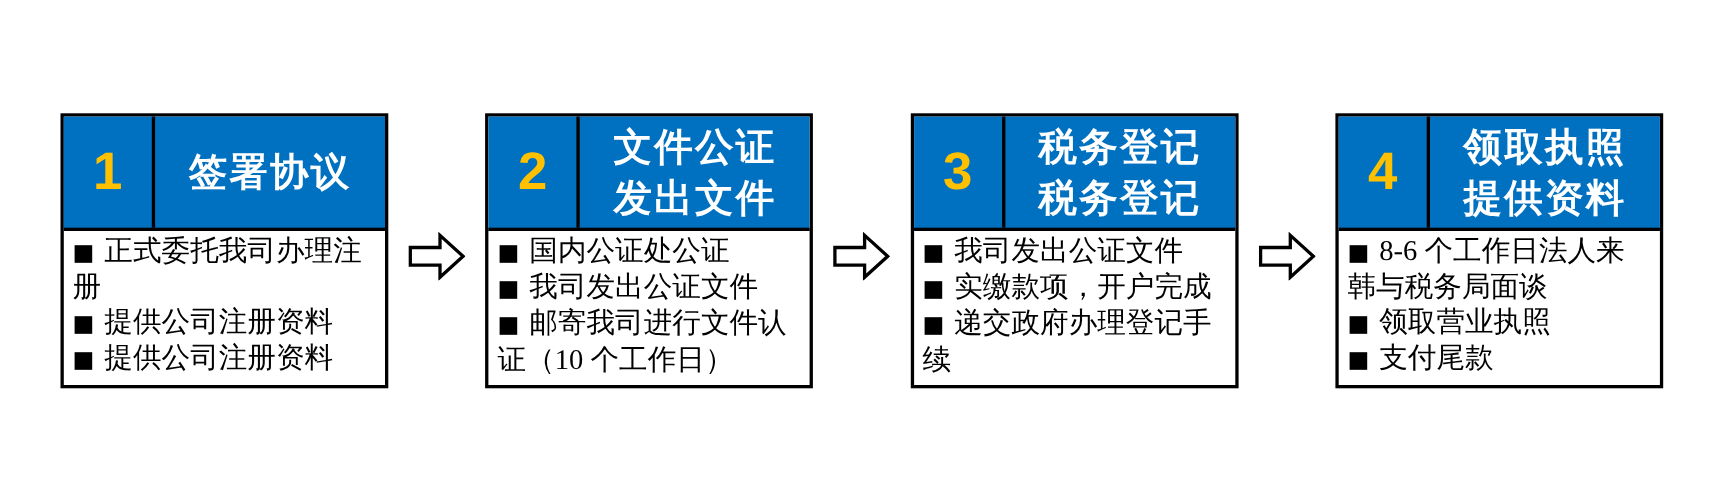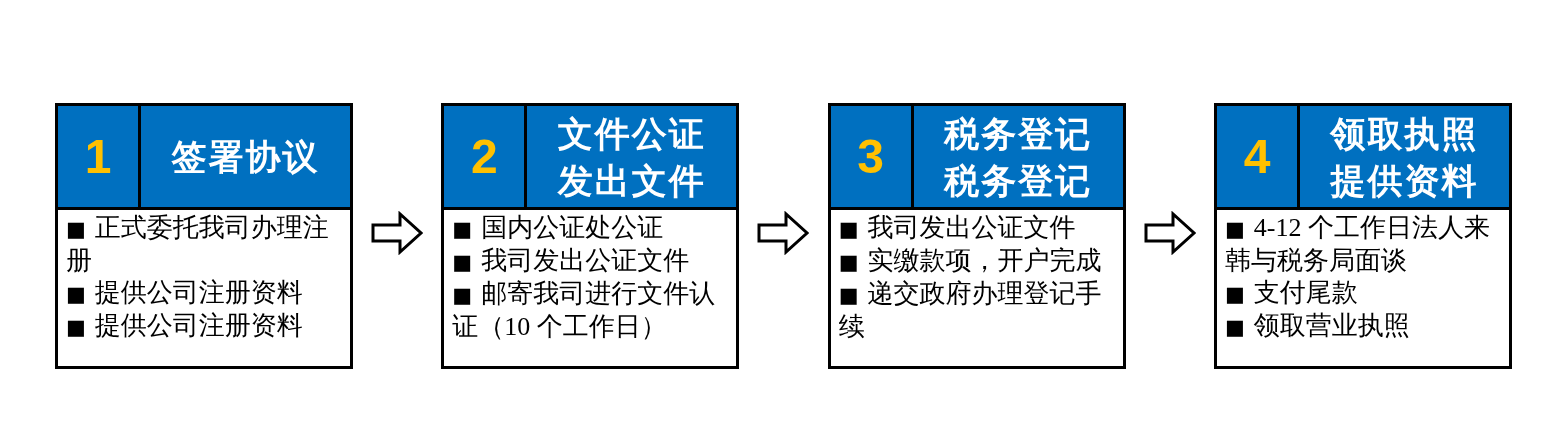--- a/index.html
+++ b/index.html
@@ -46,21 +46,21 @@
     align-items: center;
     justify-content: center;
     color: #ffffff;
     font-size: 35px;
     font-weight: bold;
     line-height: 47px;
     letter-spacing: 2px;
     white-space: nowrap;
   }
   .step-body {
-    height: 156px;
+    height: 140px;
     padding: 2px 8px 0 8px;
     font-family: "Liberation Serif", "DejaVu Serif", serif;
     font-size: 26px;
     line-height: 32px;
     color: #000000;
   }
   .bullet { text-align: left; }
   .sq {
     font-size: 21px;
     margin-right: 9px;
@@ -144,19 +144,19 @@
 
   <div class="step">
     <div class="step-header">
       <div class="step-num">4</div>
       <div class="step-title">
         <div>领取执照</div>
         <div>提供资料</div>
       </div>
     </div>
     <div class="step-body">
-      <div class="bullet"><span class="sq">■</span><span>4-12 个工作日法人来韩与税务局面谈</span></div>
+      <div class="bullet"><span class="sq">■</span><span>8-6 个工作日法人来韩与税务局面谈</span></div>
+      <div class="bullet"><span class="sq">■</span><span>领取营业执照</span></div>
       <div class="bullet"><span class="sq">■</span><span>支付尾款</span></div>
-      <div class="bullet"><span class="sq">■</span><span>领取营业执照</span></div>
     </div>
   </div>
 
 </div>
 
 </body></html>

